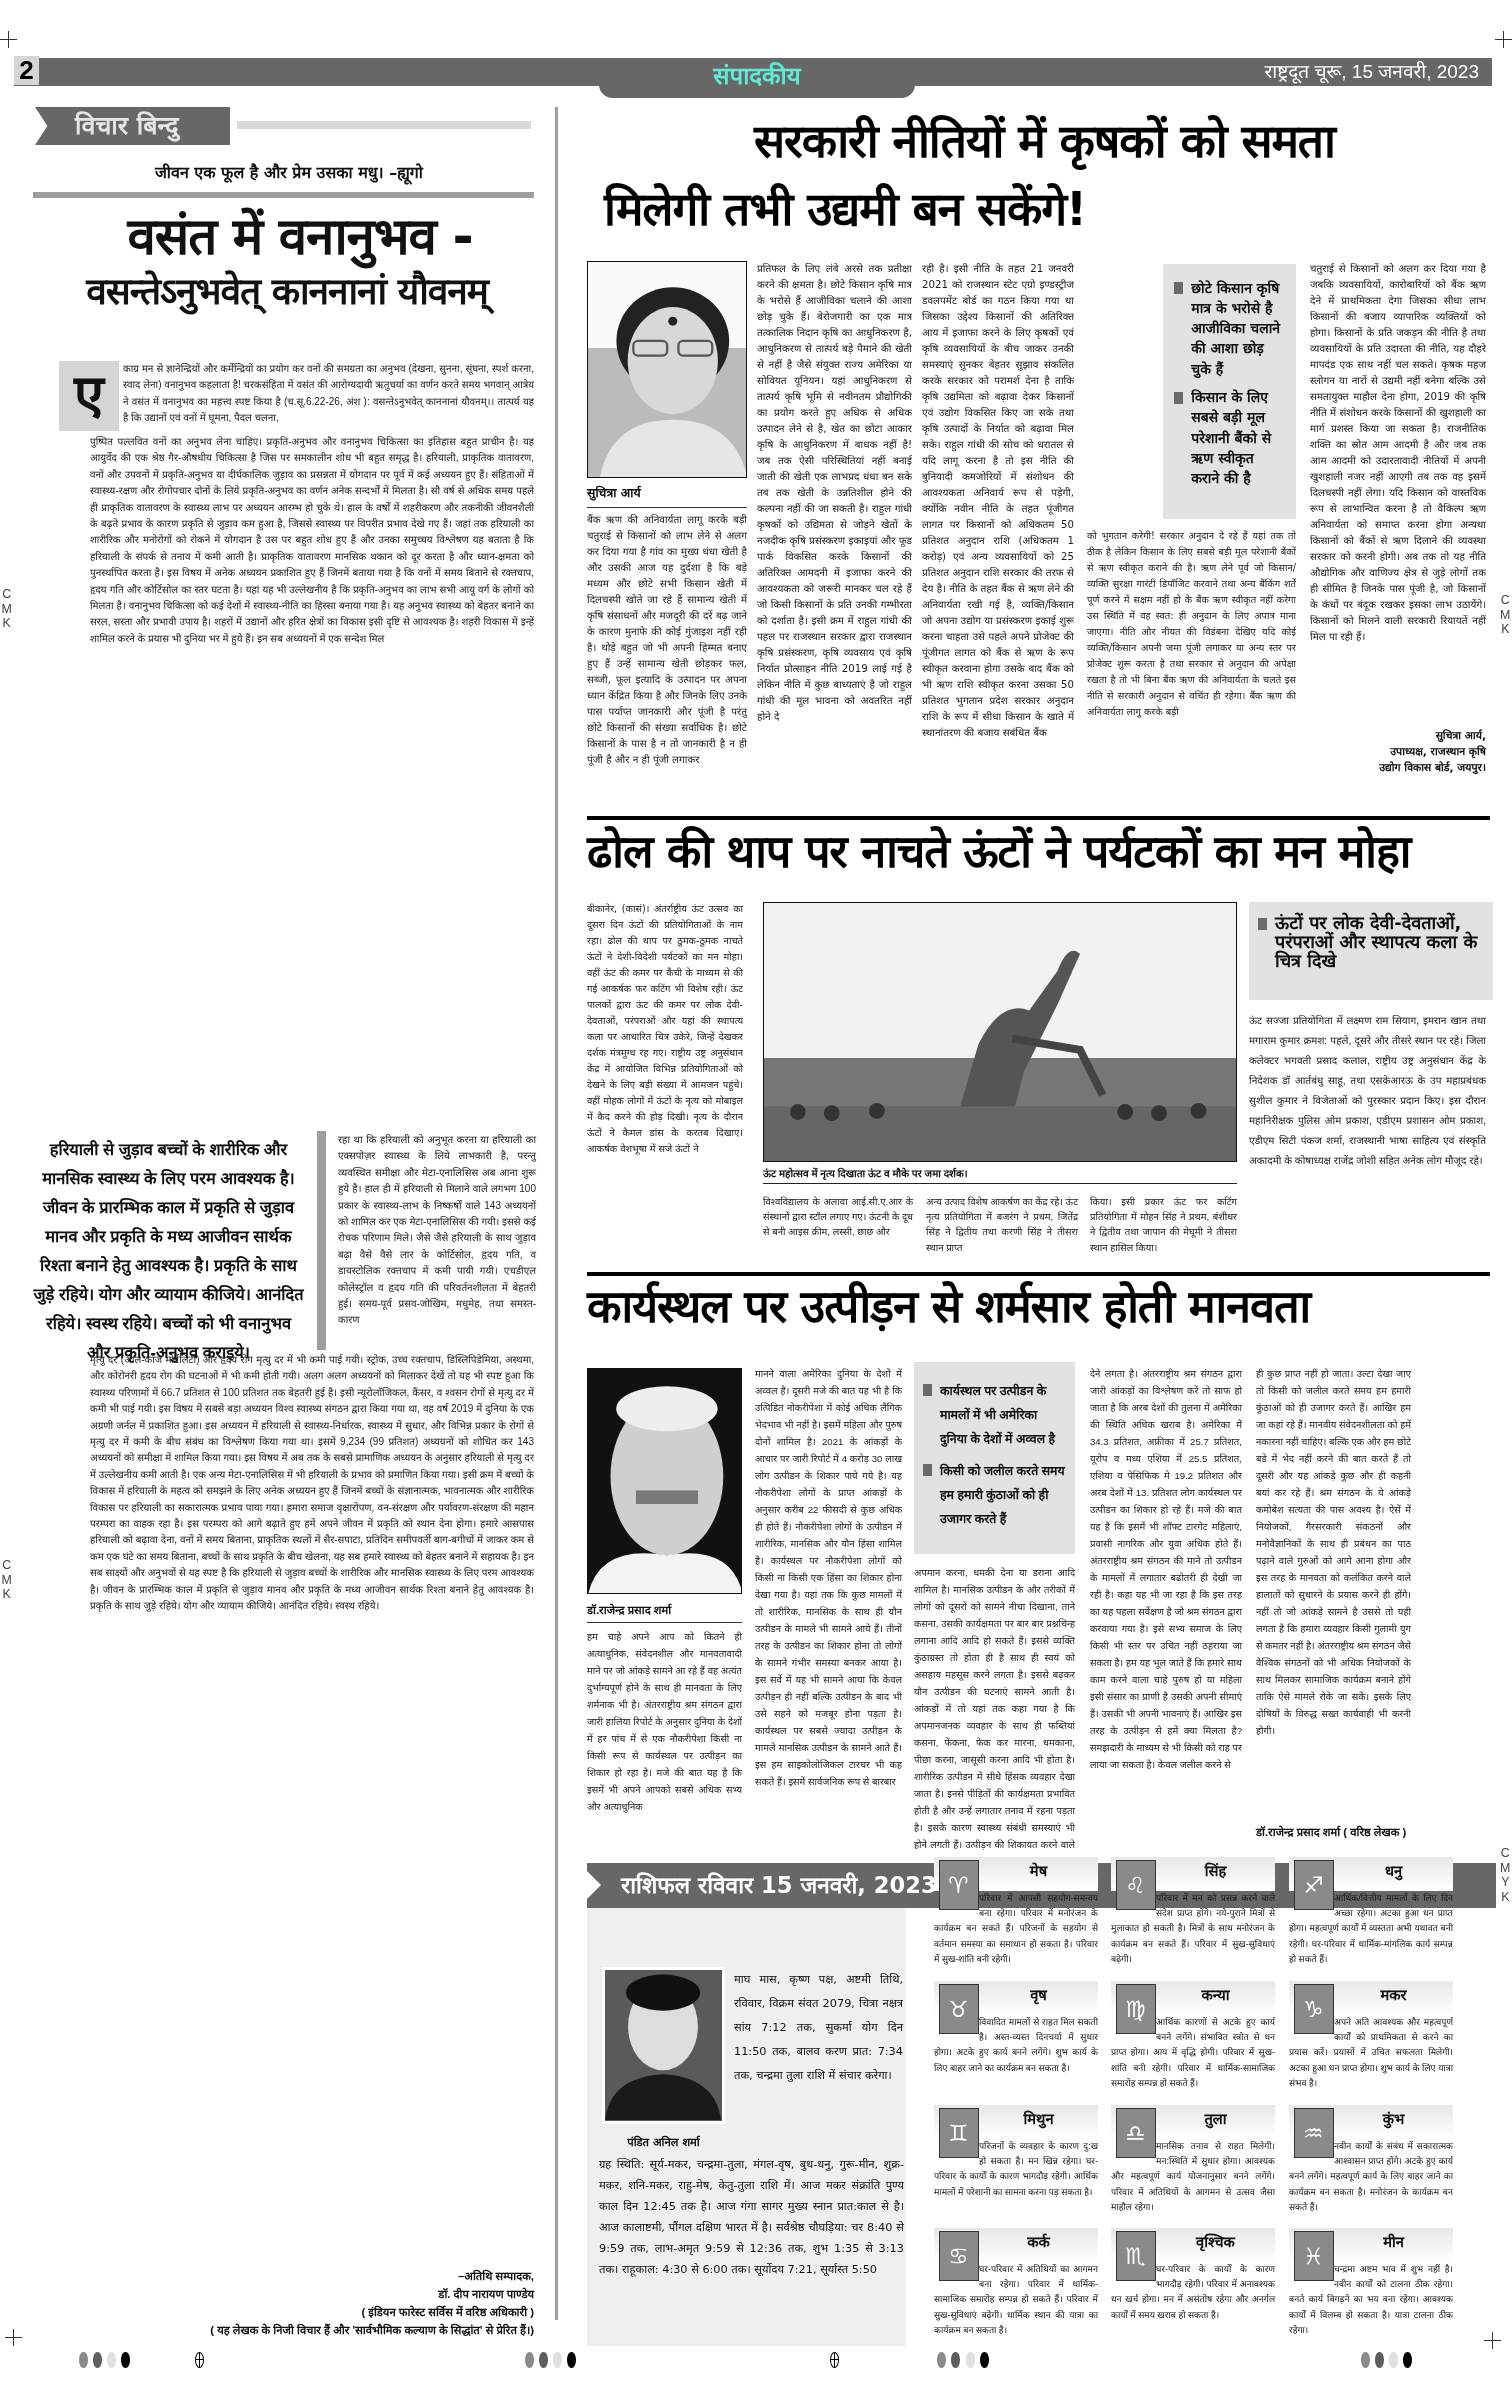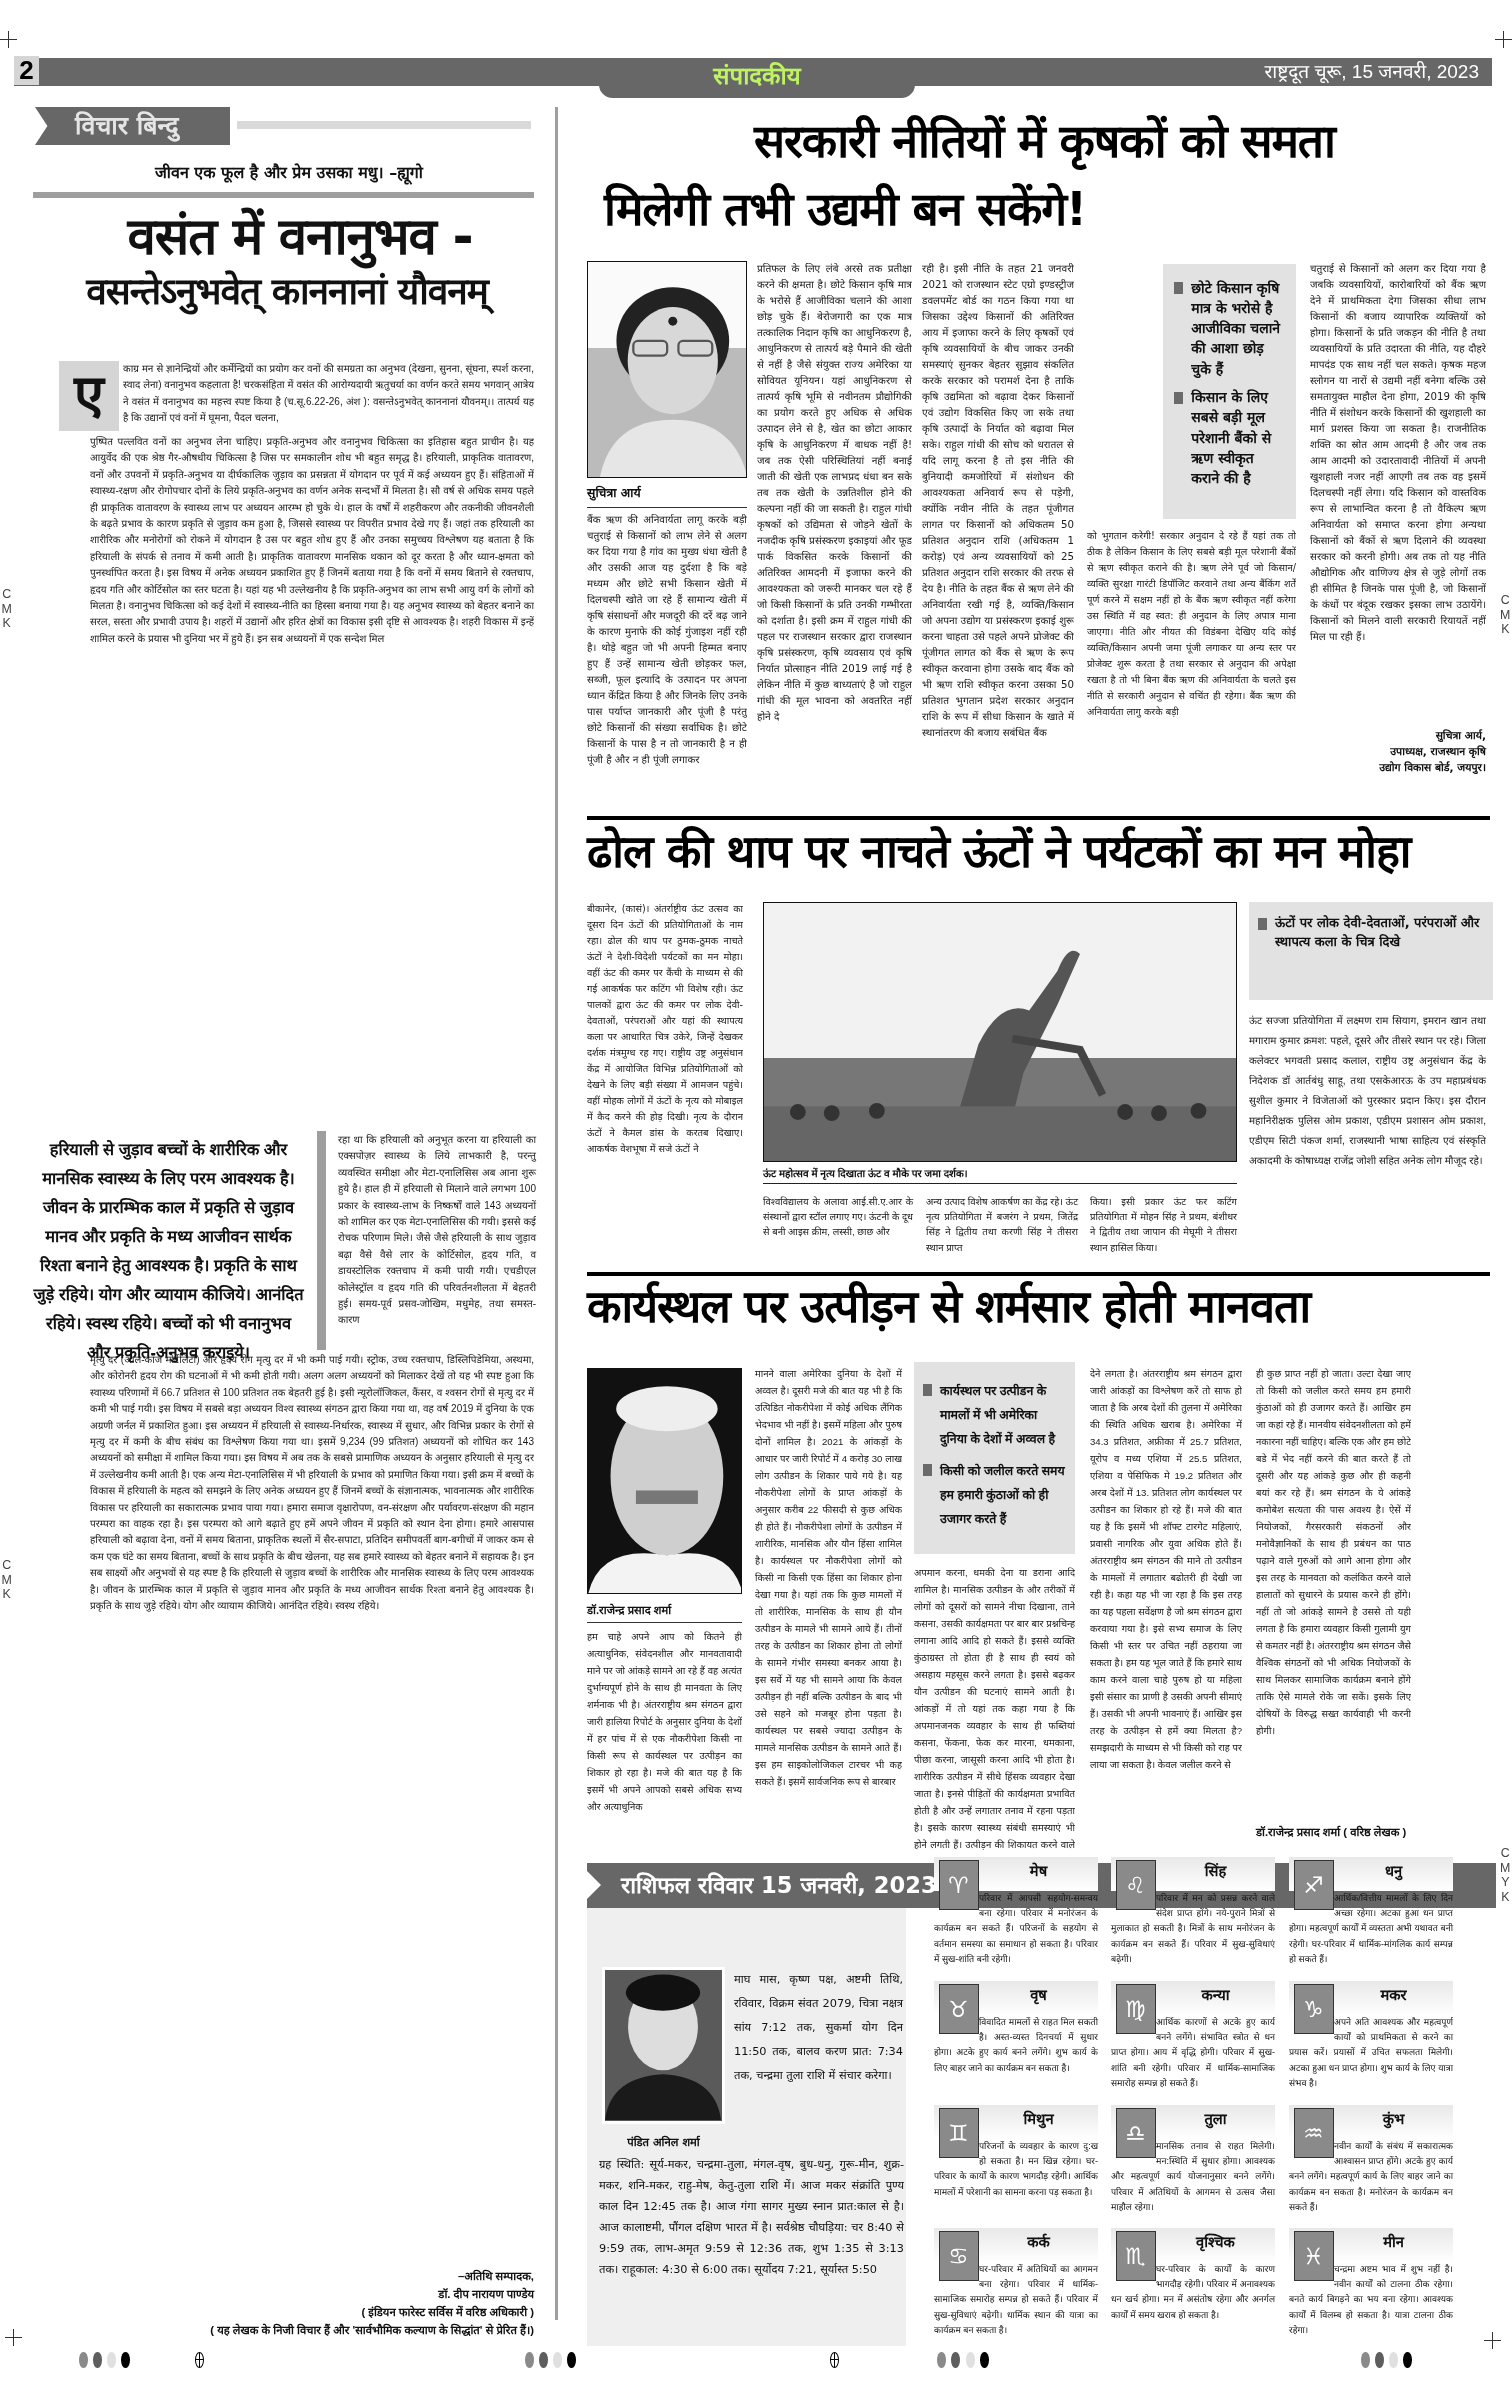--- a/index.html
+++ b/index.html
@@ -6,21 +6,21 @@
 html,body{width:1512px;height:2401px;background:#fff;overflow:hidden}
 body{position:relative;font-family:"DejaVu Sans",sans-serif;color:#111}
 .abs{position:absolute}
 .reg{position:absolute;width:17px;height:17px}
 .reg:before{content:"";position:absolute;left:8px;top:0;width:0.6px;height:17px;background:#333}
 .reg:after{content:"";position:absolute;top:8px;left:0;width:17px;height:0.6px;background:#333}
 .cmyk{position:absolute;font-family:"Liberation Sans",sans-serif;font-size:12.4px;line-height:14.7px;color:#444;text-align:center;width:11.3px}
 
 .topbar{left:14px;top:58px;width:1478px;height:28px;background:#676767}
 .pagenum{left:14px;top:56px;width:25px;height:29px;background:#d5d5d5;font:bold 26px "Liberation Sans",sans-serif;text-align:center;line-height:29px;color:#000}
-.section-tab{left:599px;top:58px;width:316px;height:40px;background:#676767;border-radius:0 0 13.6px 13.6px;color:#bef264;font:bold 24px "DejaVu Sans",sans-serif;text-align:center;line-height:36px}
+.section-tab{left:599px;top:58px;width:316px;height:40px;background:#676767;border-radius:0 0 13.6px 13.6px;color:#5eead4;font:bold 24px "DejaVu Sans",sans-serif;text-align:center;line-height:36px}
 .dateline{right:33px;top:59px;color:#fff;font:19px "Liberation Sans",sans-serif;line-height:26px}
 
 .vichar{left:35px;top:107px;width:195px;height:38px;background:#676767;color:#e5e5e5;font:bold 25px "DejaVu Sans",sans-serif;line-height:37px;padding-left:40px;clip-path:polygon(0 0,100% 0,100% 100%,0 100%,12.4px 50%)}
 .vichar-rule{left:237px;top:121px;width:294px;height:8px;background:#d9d9d9}
 .vline{left:555px;top:107px;width:3.4px;height:2213px;background:#9e9e9e}
 .quote{left:35px;top:161px;width:508px;text-align:center;font:bold 16px "DejaVu Sans",sans-serif}
 .quote-rule{left:33px;top:192px;width:501px;height:5.6px;background:#9e9e9e}
 .h-left1{left:46px;top:203px;width:508px;text-align:center;font:bold 51px "DejaVu Sans",sans-serif;line-height:68px;letter-spacing:-1.1px}
 .h-left2{left:33px;top:266px;width:508px;text-align:center;font:bold 37px "DejaVu Sans",sans-serif;line-height:51px;letter-spacing:-1.1px}
 .dropcap{left:59px;top:361px;width:60px;height:70px;background:#d5d5d5;font:bold 54px "DejaVu Sans",sans-serif;text-align:center;line-height:68px}
@@ -149,21 +149,21 @@
         <circle cx="700" cy="372" r="14"></circle>
         <circle cx="770" cy="368" r="14"></circle>
       </g>
     </svg>
 </div>
 <div class="abs" style="left:763px;top:1164px;width:474px;font:bold 10.2px 'Liberation Sans',sans-serif;line-height:19px;border-bottom:1.7px solid #222">ऊंट महोत्सव में नृत्य दिखाता ऊंट व मौके पर जमा दर्शक।</div>
 <div class="abs col-cond" style="left:763px;top:1194px;width:150px">विश्वविद्यालय के अलावा आई.सी.ए.आर के संस्थानों द्वारा स्टॉल लगाए गए। ऊंटनी के दूध से बनी आइस क्रीम, लस्सी, छाछ और</div>
 <div class="abs col-cond" style="left:926px;top:1194px;width:152px">अन्य उत्पाद विशेष आकर्षण का केंद्र रहे। ऊंट नृत्य प्रतियोगिता में बजरंग ने प्रथम, जितेंद्र सिंह ने द्वितीय तथा करणी सिंह ने तीसरा स्थान प्राप्त</div>
 <div class="abs col-cond" style="left:1090px;top:1194px;width:147px">किया। इसी प्रकार ऊंट फर कटिंग प्रतियोगिता में मोहन सिंह ने प्रथम, बंशीधर ने द्वितीय तथा जापान की मेघूमी ने तीसरा स्थान हासिल किया।</div>
 <div class="abs grey-box" style="left:1249px;top:902px;width:244px;height:98px;padding:11.3px 9px">
-  <div class="bul" style="font-size:13px;line-height:19px">
+  <div class="bul" style="font-size:18px;line-height:19px">
       <span class="sq"></span>
       <span>ऊंटों पर लोक देवी-देवताओं, परंपराओं और स्थापत्य कला के चित्र दिखे</span>
     </div>
 </div>
 <div class="abs col-cond" style="left:1249px;top:1011px;width:237px;height:254px;overflow:hidden;font-size:10.2px;line-height:20px">ऊंट सज्जा प्रतियोगिता में लक्ष्मण राम सियाग, इमरान खान तथा मगाराम कुमार क्रमश: पहले, दूसरे और तीसरे स्थान पर रहे। जिला कलेक्टर भगवती प्रसाद कलाल, राष्ट्रीय उष्ट्र अनुसंधान केंद्र के निदेशक डॉ आर्तबंधु साहू, तथा एसकेआरऊ के उप महाप्रबंधक सुशील कुमार ने विजेताओं को पुरस्कार प्रदान किए। इस दौरान महानिरीक्षक पुलिस ओम प्रकाश, एडीएम प्रशासन ओम प्रकाश, एडीएम सिटी पंकज शर्मा, राजस्थानी भाषा साहित्य एवं संस्कृति अकादमी के कोषाध्यक्ष राजेंद्र जोशी सहित अनेक लोग मौजूद रहे।</div>
 <div class="abs rule-black" style="left:587px;top:1272px;width:903px"></div>
 
 <div class="abs h-big" style="left:587px;top:1279px;width:903px;font-size:45px">कार्यस्थल पर उत्पीड़न से शर्मसार होती मानवता</div>
 <div class="abs photo" style="left:587px;top:1368px;width:155px;height:226px;background:#111">
   <svg width="155" height="226" viewBox="0 0 275 400">

